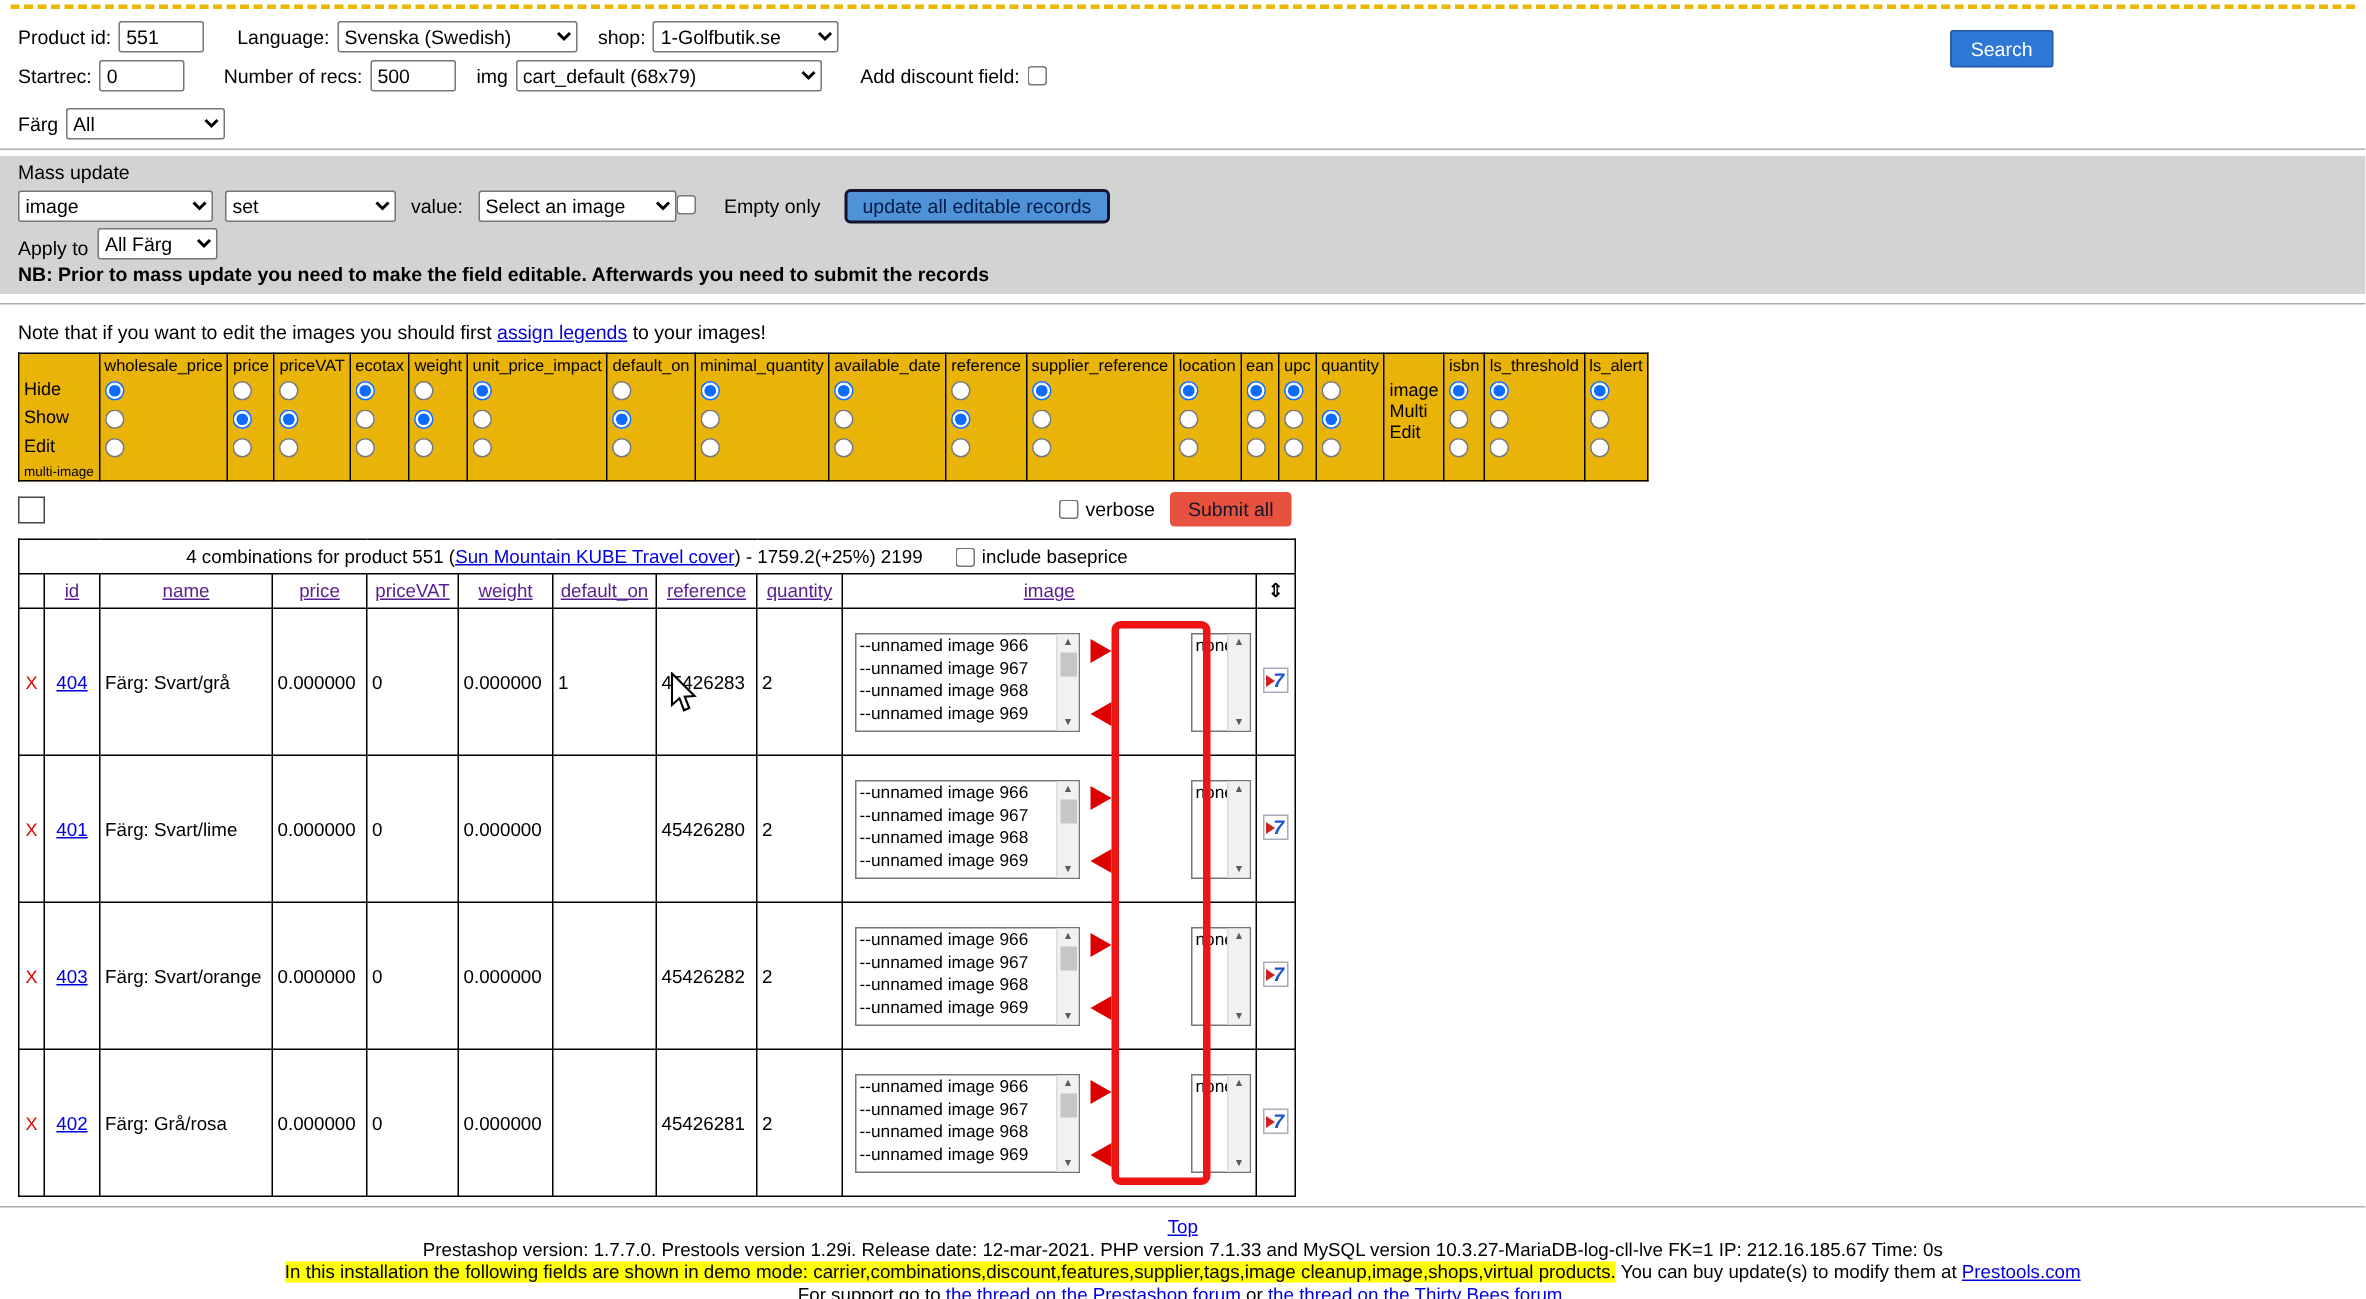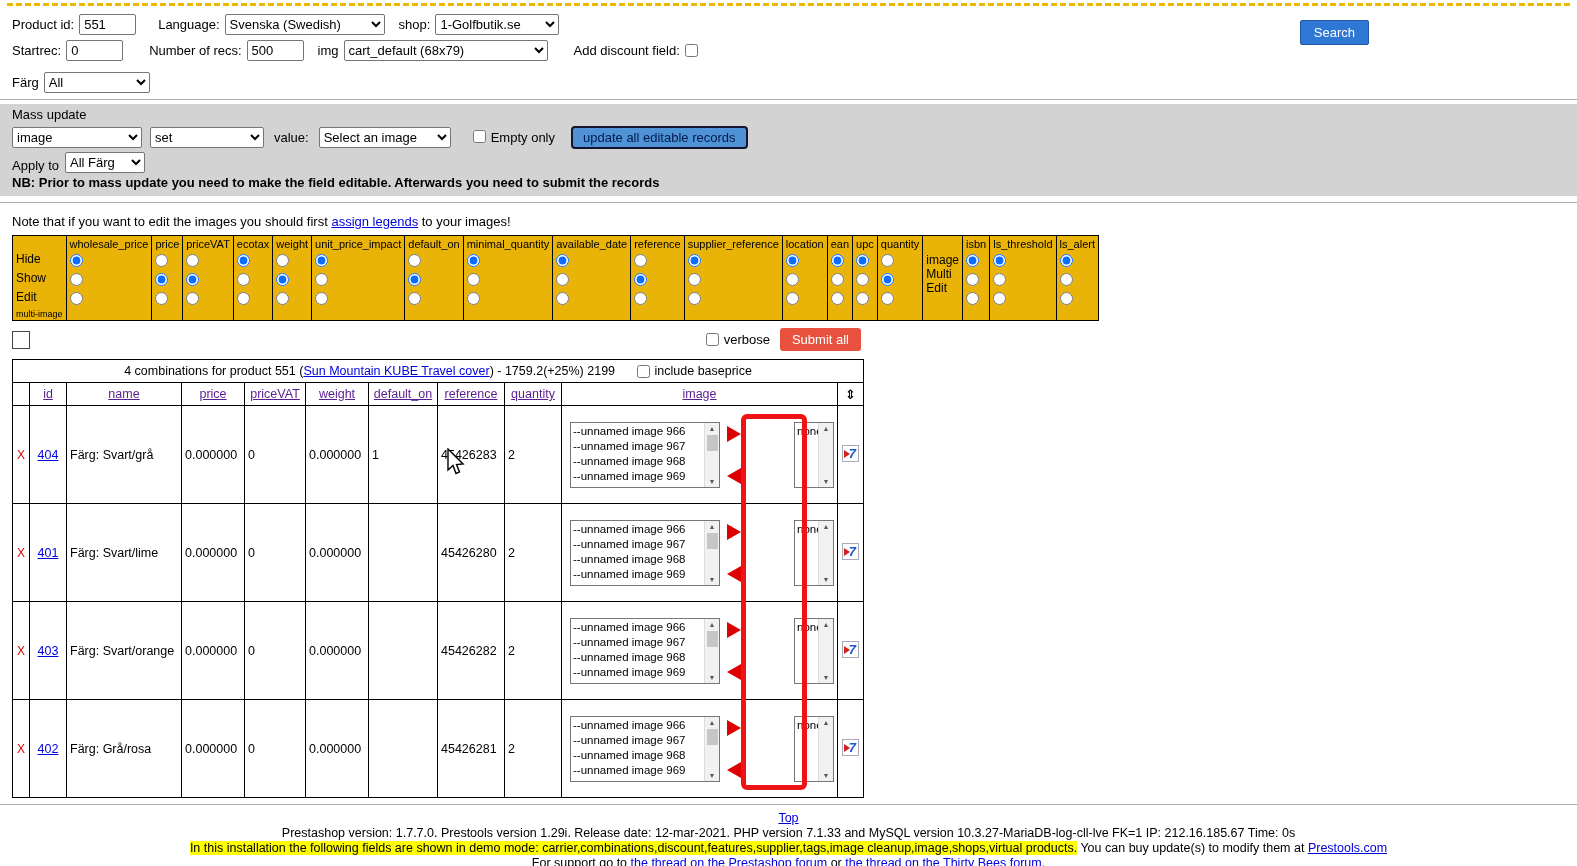--- a/index.html
+++ b/index.html
@@ -35,21 +35,21 @@
   }
 
   hr.sep { border:none; border-top:1px solid #adadad; margin:6px 0 0 0; }
 
   
   .mass-update { background:#d3d3d3; padding:3px 12px 5px 12px; margin-top:4px; }
   .mu-title { line-height:16px; }
   .mu-controls { display:flex; align-items:center; margin:3px 0 2px 0; white-space:nowrap; }
   .sel-mufield { width:130px; } .sel-muaction { width:114px; margin-left:8px; } .sel-muvalue { width:132px; margin-left:6px; }
   .mu-controls .lbl { margin-left:10px; margin-right:4px; }
-  .mu-empty { margin-left:22px; display:flex; align-items:flex-start; gap:5px; }
+  .mu-empty { display:flex; align-items:flex-start; gap:19px; }
   .update-btn {
     margin-left:16px; background:#4f93d6; color:#001a4d;
     border:2px solid #14142e; border-radius:4px; padding:2px 10px; cursor:pointer;
   }
   .mu-apply { display:flex; align-items:flex-end; margin:3px 0 2px 0; }
   .sel-apply { width:80px; margin-left:6px; }
   .mu-nb { line-height:16px;font-weight:bold; }
 
   
   .note { margin:11px 0 0 12px; }
@@ -62,21 +62,21 @@
   .ft-multi { font-size:9px; line-height:9px; margin-top:3px; color:#000; }
   .ft-name { font-size:11px; white-space:nowrap; line-height:14px; }
   .ft-radio-row { height:19px; display:flex; align-items:center; }
   .ft-imglabel { font-size:12px; padding-top:16px; line-height:14px; }
 
   
   .submit-bar { width:849px; margin:7px 0 0 12px; display:flex; justify-content:space-between; align-items:center; }
   .select-all-box { width:18px; height:18px; border:1px solid #444; background:#fff; }
   .sb-right { display:flex; align-items:center; gap:10px; }
   .verbose { display:flex; align-items:center; gap:5px; }
-  .submit-all { background:#e8513e; color:#ffffff; border:none; border-radius:3px; padding:4px 12px; cursor:pointer; }
+  .submit-all { background:#e8513e; color:#0f172a; border:none; border-radius:3px; padding:4px 12px; cursor:pointer; }
 
   
   .combos { border-collapse:collapse; table-layout:fixed; margin:8px 0 0 12px; }
   .combos td, .combos th { border:1px solid #000; padding:0 3px; font-size:12.5px; font-weight:normal; overflow:hidden; }
   .caption-cell { height:23px; text-align:center; }
   .baseprice { margin-left:18px; display:inline-flex; align-items:center; gap:5px; vertical-align:middle; }
   .hdr { height:23px; text-align:center; }
   .hdr a { color:#5a1d8f; }
   .sort-icon { font-weight:bold; font-size:13px; color:#000; cursor:pointer; }
   .combo-row td { height:98px; vertical-align:middle; }

